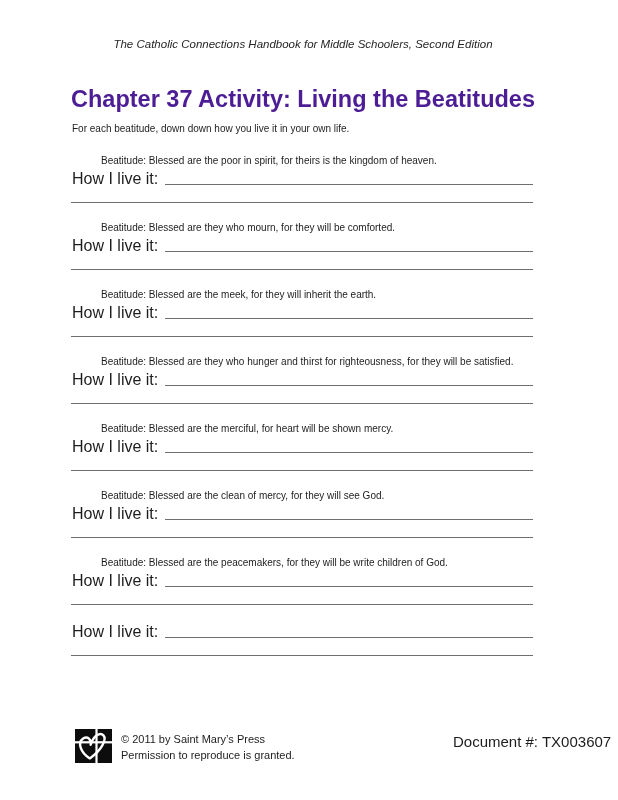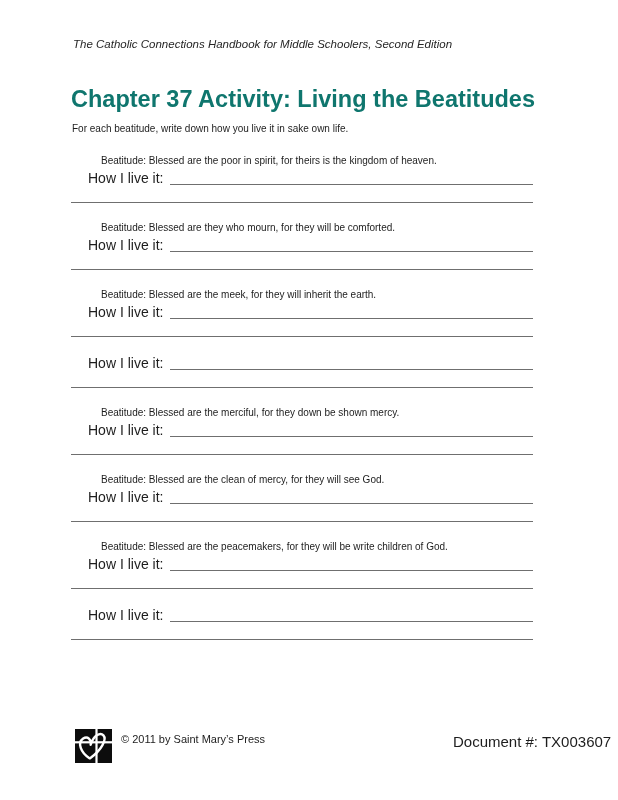--- a/index.html
+++ b/index.html
@@ -12,49 +12,50 @@
     overflow: hidden;
   }
   .content { position: absolute; left: 71px; top: 0; width: 462px; }
 
   .book-header {
     margin: 37px 0 0 2px;
     font-style: italic;
     font-size: 11.5px;
     line-height: 14px;
     color: #262626;
+    text-align: center;
   }
   .page-title {
     margin: 35px 0 0 0;
     font-size: 23.5px;
     line-height: 27px;
     font-weight: bold;
-    color: #0f766e;
+    color: #4c1d95;
     white-space: nowrap;
   }
   .instruction {
     margin: 9px 0 0 1px;
     font-size: 10px;
     line-height: 13px;
   }
 
   .sections { margin-top: 19px; }
   .section { margin-bottom: 18px; }
   .beatitude {
     font-size: 10px;
     line-height: 14px;
     margin: 0 0 2px 1px;
     padding-left: 29px;
   }
   .how-row { display: flex; align-items: flex-end; height: 15px; }
   .how-label {
-    font-size: 14px;
+    font-size: 16px;
     line-height: 13px;
     white-space: nowrap;
-    margin-left: 17px;
+    margin-left: 1px;
   }
   .fill-line {
     flex: 1;
     margin-left: 7px;
     border-bottom: 1px solid #6f6f6f;
     height: 100%;
   }
   .blank-line {
     height: 17px;
     border-bottom: 1px solid #6f6f6f;
@@ -80,21 +81,21 @@
     font-size: 15px;
     line-height: 13px;
   }
 </style>
 </head>
 <body>
 
 <div class="content">
   <div class="book-header">The Catholic Connections Handbook for Middle Schoolers, Second Edition</div>
   <h1 class="page-title">Chapter 37 Activity: Living the Beatitudes</h1>
-  <div class="instruction">For each beatitude, write down how you live it in sake own life.</div>
+  <div class="instruction">For each beatitude, down down how you live it in your own life.</div>
 
   <div class="sections">
   <div class="section">
     <div class="beatitude">Beatitude: Blessed are the poor in spirit, for theirs is the kingdom of heaven.</div>
     <div class="how-row">
       <span class="how-label">How I live it:</span>
       <span class="fill-line"></span>
     </div>
     <div class="blank-line"></div>
   </div>
@@ -111,29 +112,30 @@
   <div class="section">
     <div class="beatitude">Beatitude: Blessed are the meek, for they will inherit the earth.</div>
     <div class="how-row">
       <span class="how-label">How I live it:</span>
       <span class="fill-line"></span>
     </div>
     <div class="blank-line"></div>
   </div>
 
   <div class="section">
+    <div class="beatitude">Beatitude: Blessed are they who hunger and thirst for righteousness, for they will be satisfied.</div>
     <div class="how-row">
       <span class="how-label">How I live it:</span>
       <span class="fill-line"></span>
     </div>
     <div class="blank-line"></div>
   </div>
 
   <div class="section">
-    <div class="beatitude">Beatitude: Blessed are the merciful, for they down be shown mercy.</div>
+    <div class="beatitude">Beatitude: Blessed are the merciful, for heart will be shown mercy.</div>
     <div class="how-row">
       <span class="how-label">How I live it:</span>
       <span class="fill-line"></span>
     </div>
     <div class="blank-line"></div>
   </div>
 
   <div class="section">
     <div class="beatitude">Beatitude: Blessed are the clean of mercy, for they will see God.</div>
     <div class="how-row">
@@ -164,15 +166,16 @@
 
 <div class="footer">
   <svg class="logo-box" viewBox="0 0 37 34">
     <rect x="0" y="0" width="37" height="34" fill="#0d0d0d"></rect>
     <rect x="-1.5" y="12.2" width="40" height="2.2" fill="#ffffff"></rect>
     <rect x="20.4" y="-1" width="2.2" height="36" fill="#ffffff"></rect>
     <path d="M 13.5 29 C 5 22.5, 2.5 12, 9 8.5 C 13.8 6.2, 17.2 10.5, 15.8 15.5 C 19.5 7, 26.5 3.5, 29.5 7.5 C 32.5 11.5, 26.5 22, 13.5 29 Z" fill="none" stroke="#ffffff" stroke-width="2.4" stroke-linecap="round" stroke-linejoin="round" transform="rotate(-6 18 17)"></path>
   </svg>
   <div class="footer-text">
     <div>© 2011 by Saint Mary’s Press</div>
+    <div>Permission to reproduce is granted.</div>
   </div>
 </div>
 <div class="doc-number">Document #: TX003607</div>
 
 </body></html>

